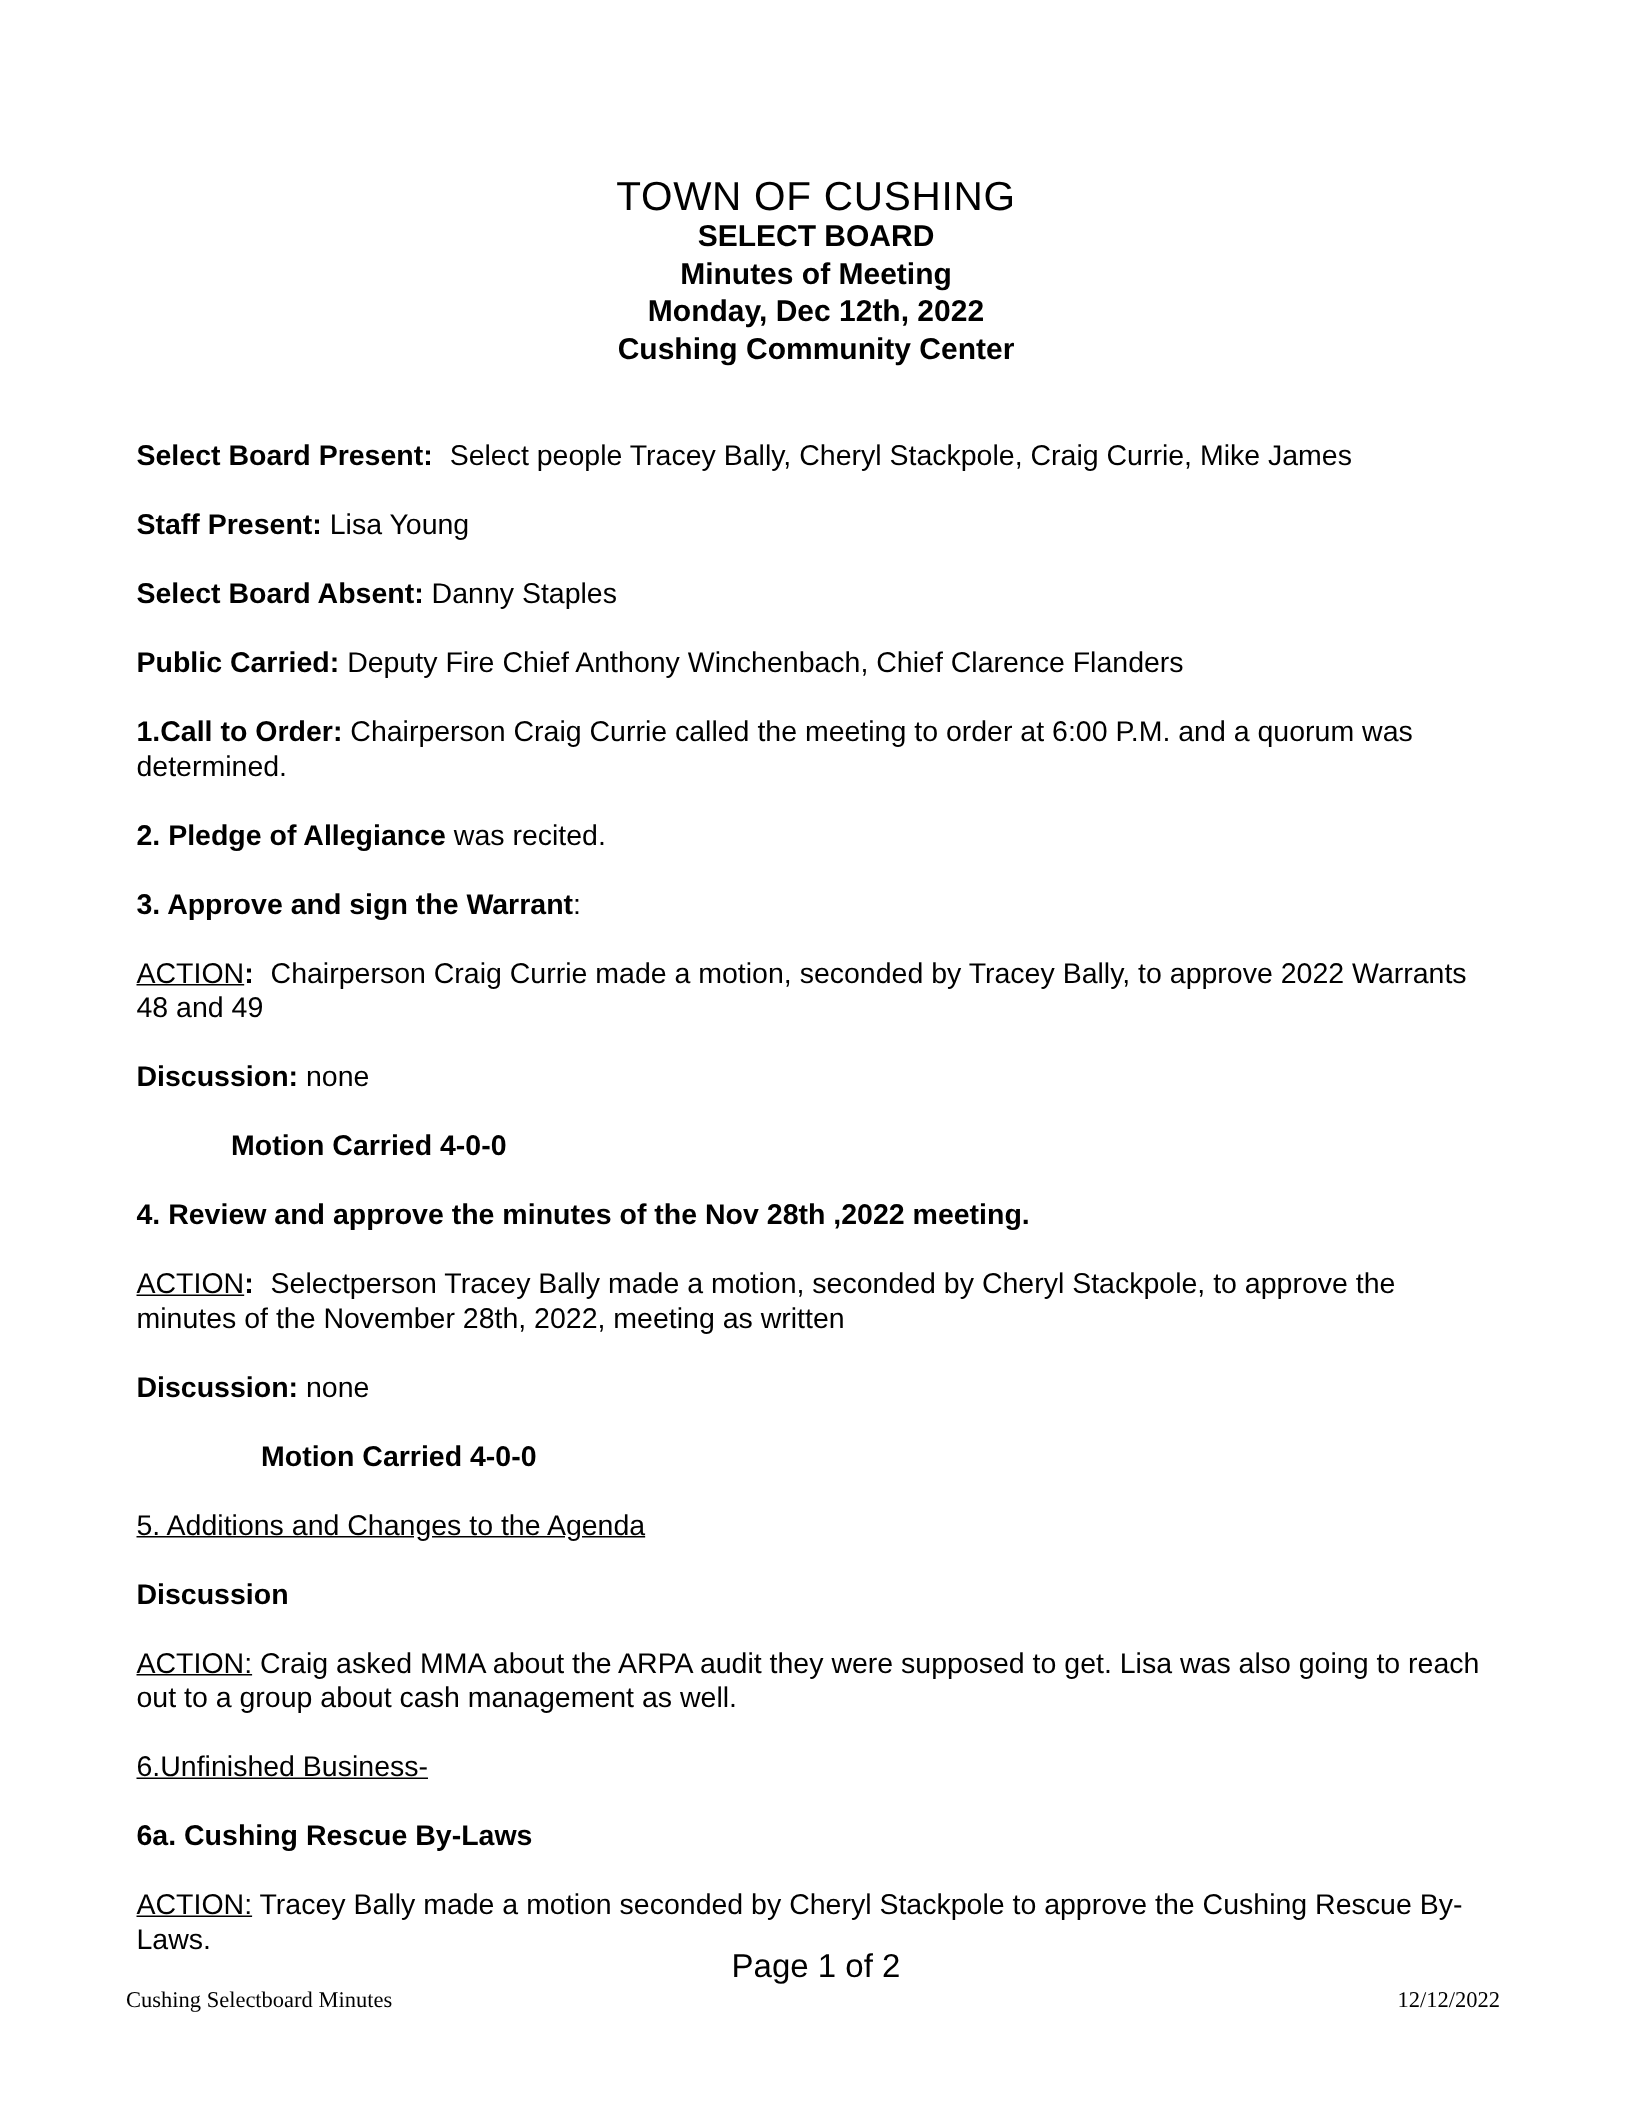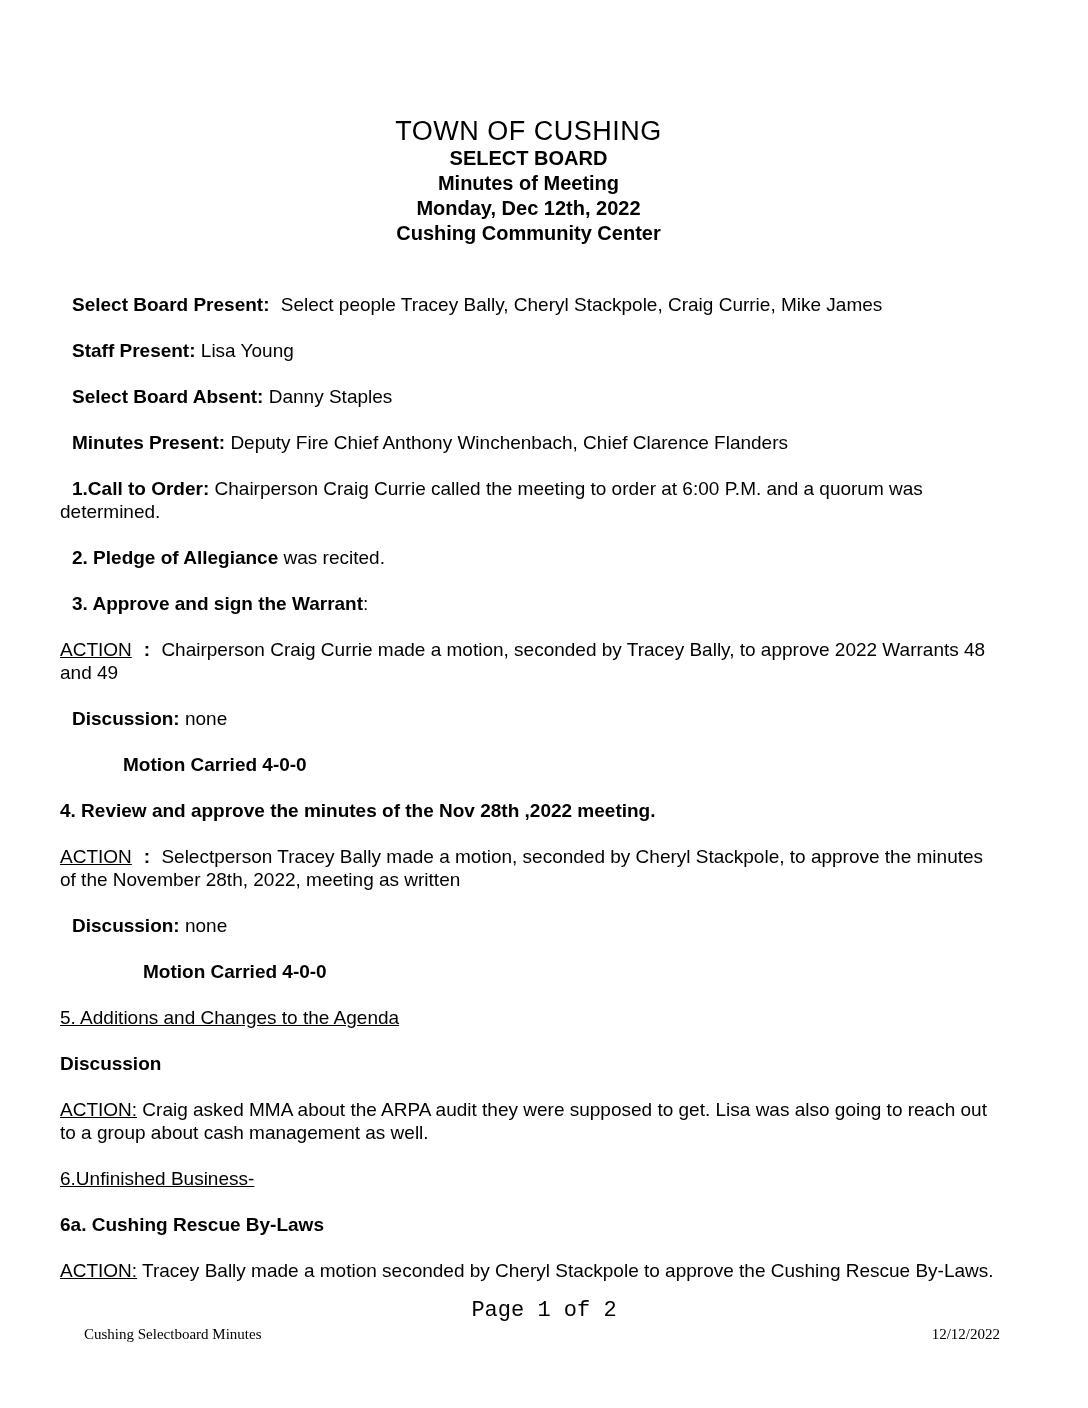--- a/index.html
+++ b/index.html
@@ -8,52 +8,52 @@
     position: relative;
     width: 1088px;
     height: 1408px;
     margin: 0 auto;
     background: #ffffff;
     color: #000000;
     font-family: "Liberation Sans", "DejaVu Sans", sans-serif;
     overflow: hidden;
   }
   .content {
-    padding: 116px 91px 0 60px;
+    padding: 116px 91px 0 91px;
   }
   .doc-header { text-align: center; }
   .doc-title {
     font-size: 27px;
     line-height: 30px;
     font-weight: 400;
     letter-spacing: 0.5px;
   }
   .doc-sub {
     font-size: 20px;
     line-height: 25px;
     font-weight: 700;
   }
   .body-text { margin-top: 47px; font-size: 19px; }
   p.line {
     font-size: 19px;
     line-height: 23px;
     margin: 0 0 23px 0;
   }
-  .b { font-weight: bold; margin-left: 12px; }
+  .b { font-weight: bold; }
   .bu { font-weight: normal; text-decoration: underline; }
   .indent1 { padding-left: 63px; }
   .indent2 { padding-left: 83px; }
   .gap2 { display: inline-block; width: 6px; }
   .footer-pagenum {
     position: absolute;
     top: 1298px;
     left: 0;
     width: 100%;
     text-align: center;
-    font-family: Liberation Mono, monospace;
+    font-family: Liberation Sans, sans-serif;
     font-size: 22px;
   }
   .footer-row {
     position: absolute;
     top: 1326px;
     left: 84px;
     right: 88px;
     display: flex;
     justify-content: space-between;
     font-family: "Liberation Serif", "DejaVu Serif", serif;
@@ -78,21 +78,21 @@
 
       <p class="line"><span class="b">Select Board Present:</span><span class="gap2"></span>
         <span>Select people Tracey Bally, Cheryl Stackpole, Craig Currie, Mike James</span></p>
 
       <p class="line"><span class="b">Staff Present:</span>
         <span>Lisa Young</span></p>
 
       <p class="line"><span class="b">Select Board Absent:</span>
         <span>Danny Staples</span></p>
 
-      <p class="line"><span class="b">Minutes Present:</span>
+      <p class="line"><span class="b">Public Carried:</span>
         <span>Deputy Fire Chief Anthony Winchenbach, Chief Clarence Flanders</span></p>
 
       <p class="line"><span class="b">1.Call to Order:</span>
         <span>Chairperson Craig Currie called the meeting to order at 6:00 P.M. and a quorum was determined.</span></p>
 
       <p class="line"><span class="b">2. Pledge of Allegiance</span>
         <span>was recited.</span></p>
 
       <p class="line"><span class="b">3. Approve and sign the Warrant</span><span>:</span></p>
 

